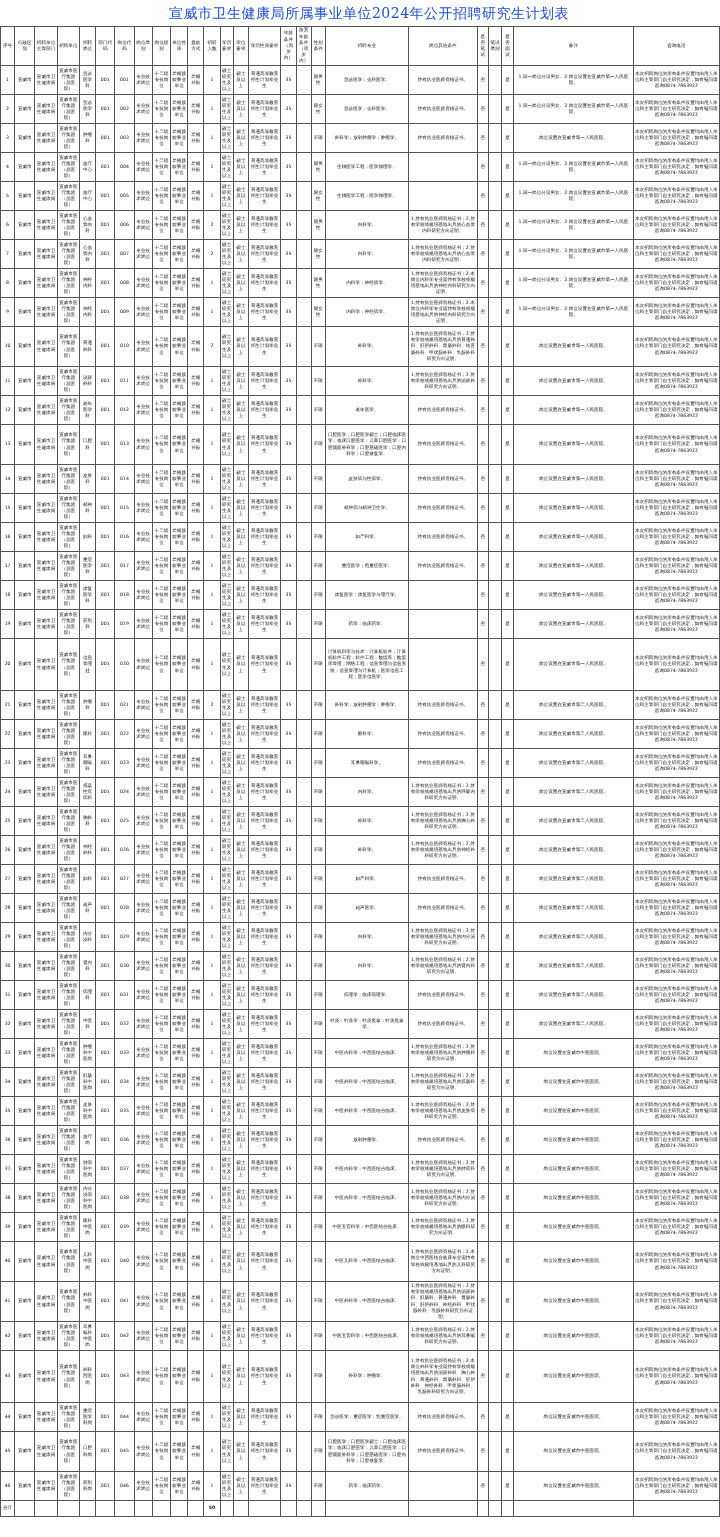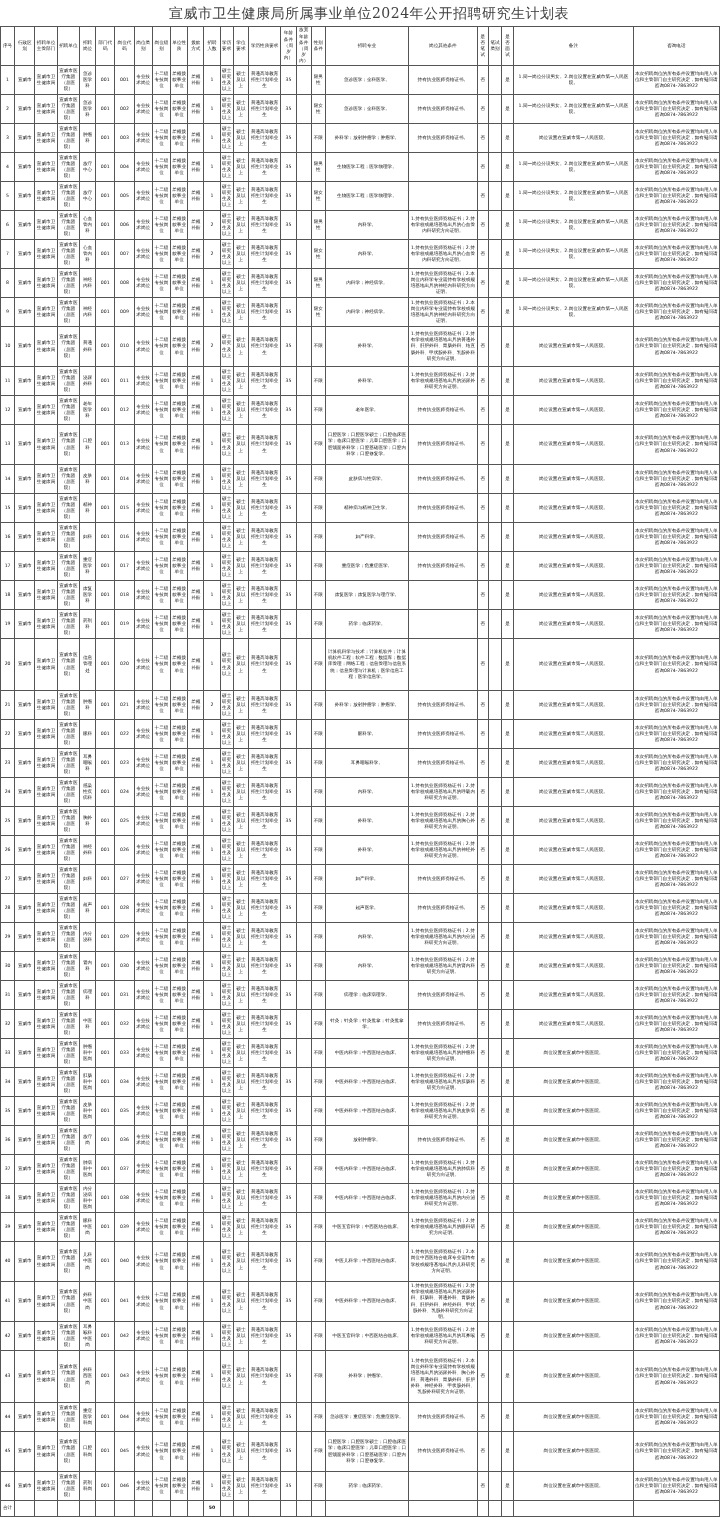--- a/index.html
+++ b/index.html
@@ -1,20 +1,20 @@
 <!DOCTYPE html>
 <html><head>
 <meta charset="utf-8">
 <style>
   html, body { margin: 0; padding: 0; background: #ffffff; }
   body { width: 720px; font-family: "DejaVu Sans", "Liberation Sans", sans-serif; color: #111; }
   .title {
     height: 26px; line-height: 26px; text-align: center;
     font-family: "DejaVu Serif", "Liberation Serif", serif;
-    font-size: 14px; color: #404040; letter-spacing: 0.5px; padding-left: 18px;
+    font-size: 14px; color: #1d4ed8; letter-spacing: 0.5px; padding-left: 18px;
   }
   table.plan { border-collapse: collapse; table-layout: fixed; width: 720px; }
   table.plan th, table.plan td {
     border: 1px solid #555; padding: 0 1px; font-size: 4.6px; line-height: 6.2px;
     text-align: center; vertical-align: middle; overflow: hidden; word-break: break-all;
   }
   table.plan thead th { height: 38px; font-weight: normal; }
   table.plan tbody tr.row { height: 29px; }
   table.plan tbody tr.row.tall { height: 40px; }
   table.plan tbody tr.row.xtall { height: 52px; }

